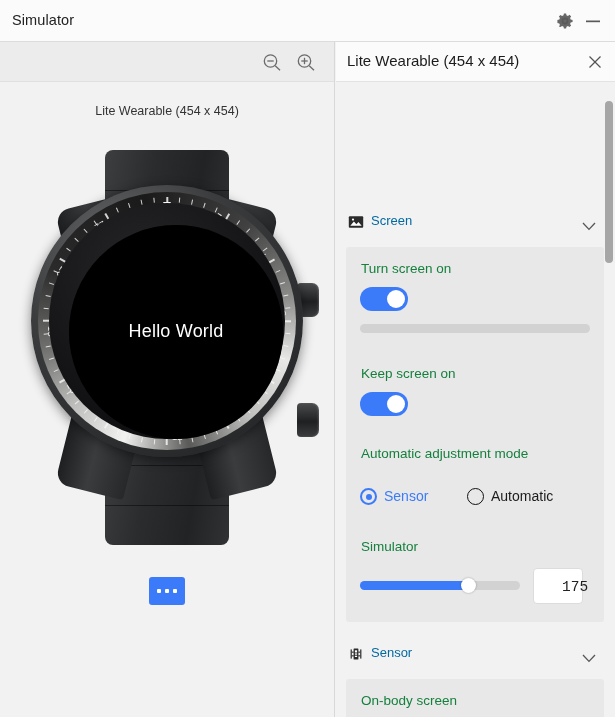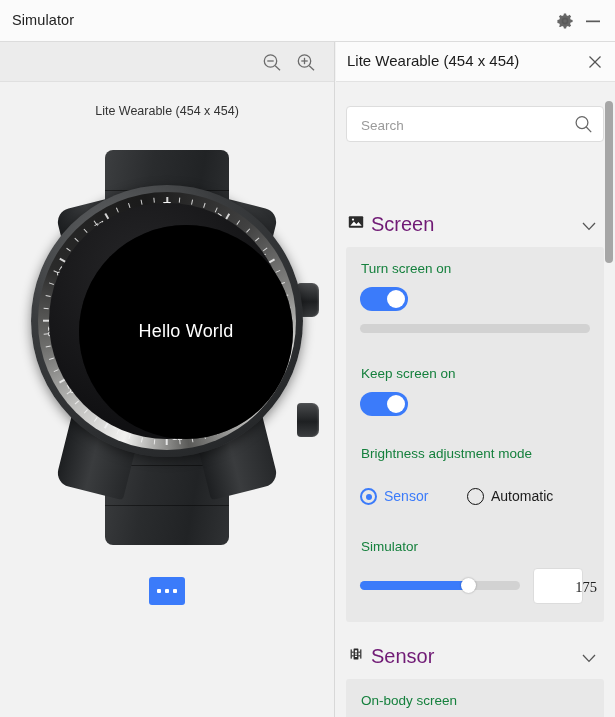--- a/index.html
+++ b/index.html
@@ -120,21 +120,21 @@
       #8a8a88 238deg, #e8e8e6 268deg, #bdbdbb 300deg,
       #5a5a58 330deg, #f2f2f0 360deg);
   }
   .bezel-inner-ring {
     position: absolute; left: 11px; top: 11px;
     width: 236px; height: 236px;
     border-radius: 50%;
     background: radial-gradient(circle at 40% 30%, #262628, #101012 70%);
   }
   .screen {
-    position: absolute; left: 30px; top: 22px;
+    position: absolute; left: 20px; top: 22px;
     width: 214px; height: 214px;
     border-radius: 50%;
     background: #000000;
     box-shadow: inset 0 0 14px rgba(0,0,0,0.9);
     overflow: hidden;
   }
   .screen-text {
     position: absolute; left: 0; top: 50%;
     width: 100%; margin-top: -11px;
     text-align: center;
@@ -217,21 +217,21 @@
     width: 21px; height: 21px; cursor: pointer;
   }
 
   .section-head {
     position: absolute; left: 0;
     width: 279px; height: 34px;
   }
   .section-head-icon { position: absolute; left: 12px; top: 8px; width: 16px; height: 16px; }
   .section-head-label {
     position: absolute; left: 35px; top: 7px;
-    font-size: 20px; color: #701a75; text-align: right;
+    font-size: 13px; color: #0369a1; text-align: right;
   }
   .section-chevron { position: absolute; left: 246px; top: 11px; width: 14px; height: 9px; cursor: pointer; }
 
   .section-card {
     position: absolute; left: 10px;
     width: 258px;
     background: #e8e8e8;
     border-radius: 3px;
   }
 
@@ -295,22 +295,22 @@
   .num-box {
     position: absolute; left: 187px;
     width: 50px; height: 36px;
     background: #ffffff;
     border: 1px solid #dcdcdc;
     border-radius: 4px;
     box-sizing: border-box;
   }
   .num-box input {
     width: 100%; height: 34px;
-    border: 0; outline: 0; background: transparent; text-align: center;
-    font-family: Liberation Serif, serif;
+    border: 0; outline: 0; background: transparent; 
+    font-family: Liberation Mono, monospace;
     font-size: 14.5px; color: #222222; padding-left: 28px;
   }
 
   
   .scroll-track {
     position: absolute; left: 604px; top: 83px;
     width: 11px; height: 634px;
     background: #f2f2f2;
   }
   .scroll-thumb {
@@ -480,29 +480,20 @@
     <div class="panel-header">
       <div class="panel-title">Lite Wearable (454 x 454)</div>
       <div id="panel-close-btn">
         <svg width="20" height="20" viewBox="0 0 20 20">
           <line x1="4.5" y1="4.5" x2="15.5" y2="15.5" stroke="#555555" stroke-width="1.3"></line>
           <line x1="15.5" y1="4.5" x2="4.5" y2="15.5" stroke="#555555" stroke-width="1.3"></line>
         </svg>
       </div>
     </div>
 
-    <div class="search-box">
-      <input class="search-input" type="text" placeholder="Search" style="">
-      <div id="search-icon">
-        <svg width="21" height="21" viewBox="0 0 21 21">
-          <circle cx="9" cy="8.6" r="5.9" fill="none" stroke="#666666" stroke-width="1.25"></circle>
-          <line x1="13.3" y1="13" x2="18.2" y2="18.1" stroke="#666666" stroke-width="1.25"></line>
-        </svg>
-      </div>
-    </div>
 
     <div class="section-head" style="top:164px">
       <span class="section-head-icon">
         <svg width="16" height="16" viewBox="0 0 16 16">
           <rect x="0.8" y="2.2" width="14.4" height="11.6" rx="1" fill="#2b2b2b"></rect>
           <path d="M2.3 11.8l3.6-4.3 2.5 2.7 2-2.2 3.3 3.8z" fill="#ffffff"></path>
           <circle cx="5" cy="5.6" r="1.1" fill="#ffffff"></circle>
         </svg>
       </span>
       <span class="section-head-label">Screen</span>
@@ -519,21 +510,21 @@
       <div class="toggle" style="top:40px">
         <span class="knob"></span>
       </div>
       <div class="flat-bar" style="top:77px"></div>
 
       <div class="field-label" style="top:119px">Keep screen on</div>
       <div class="toggle" style="top:145px">
         <span class="knob"></span>
       </div>
 
-      <div class="field-label" style="top:199px">Brightness adjustment mode</div>
+      <div class="field-label" style="top:199px">Automatic adjustment mode</div>
       <div class="radio-row" style="top:240px">
         <div class="radio on" style="left:0">
           <span class="ring"></span>
           <span class="rlabel">Sensor</span>
         </div>
         <div class="radio off" style="left:107px">
           <span class="ring"></span>
           <span class="rlabel">Automatic</span>
         </div>
       </div>

